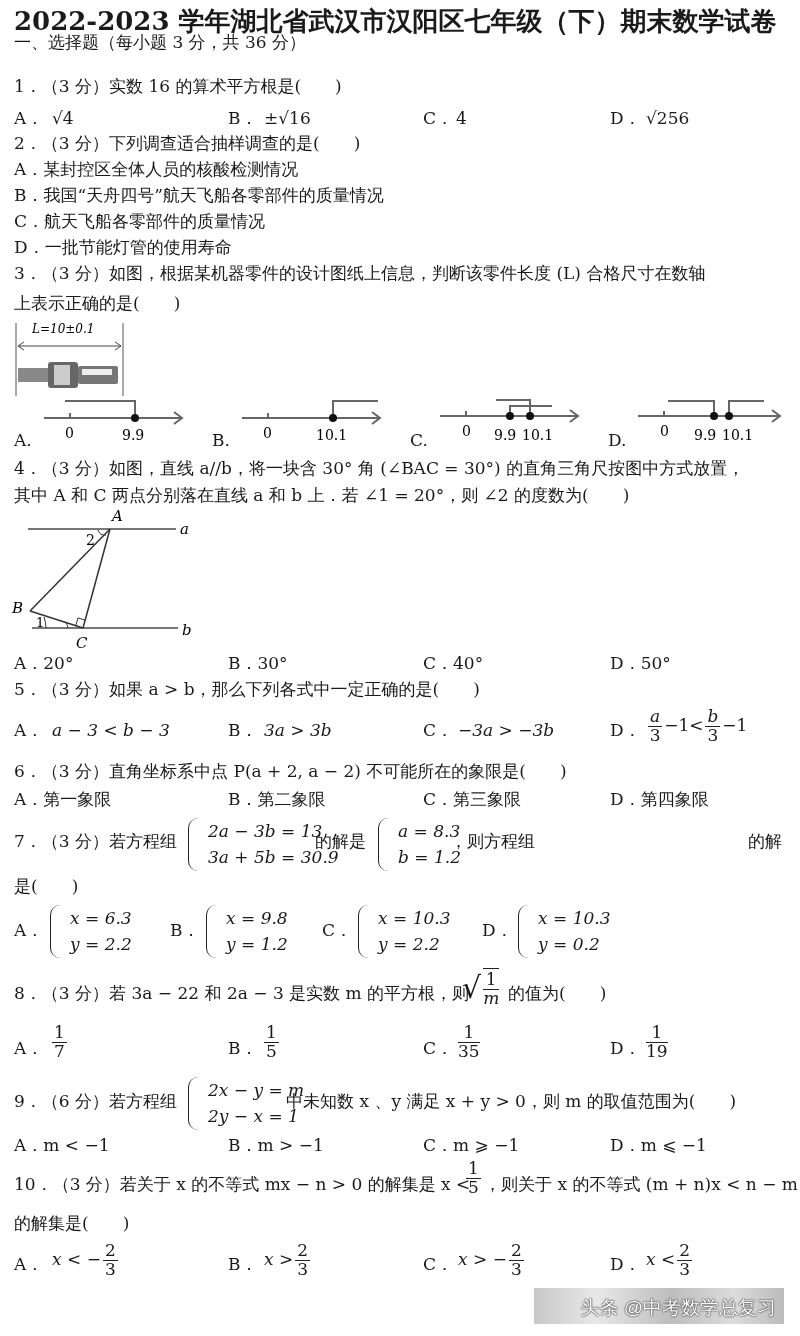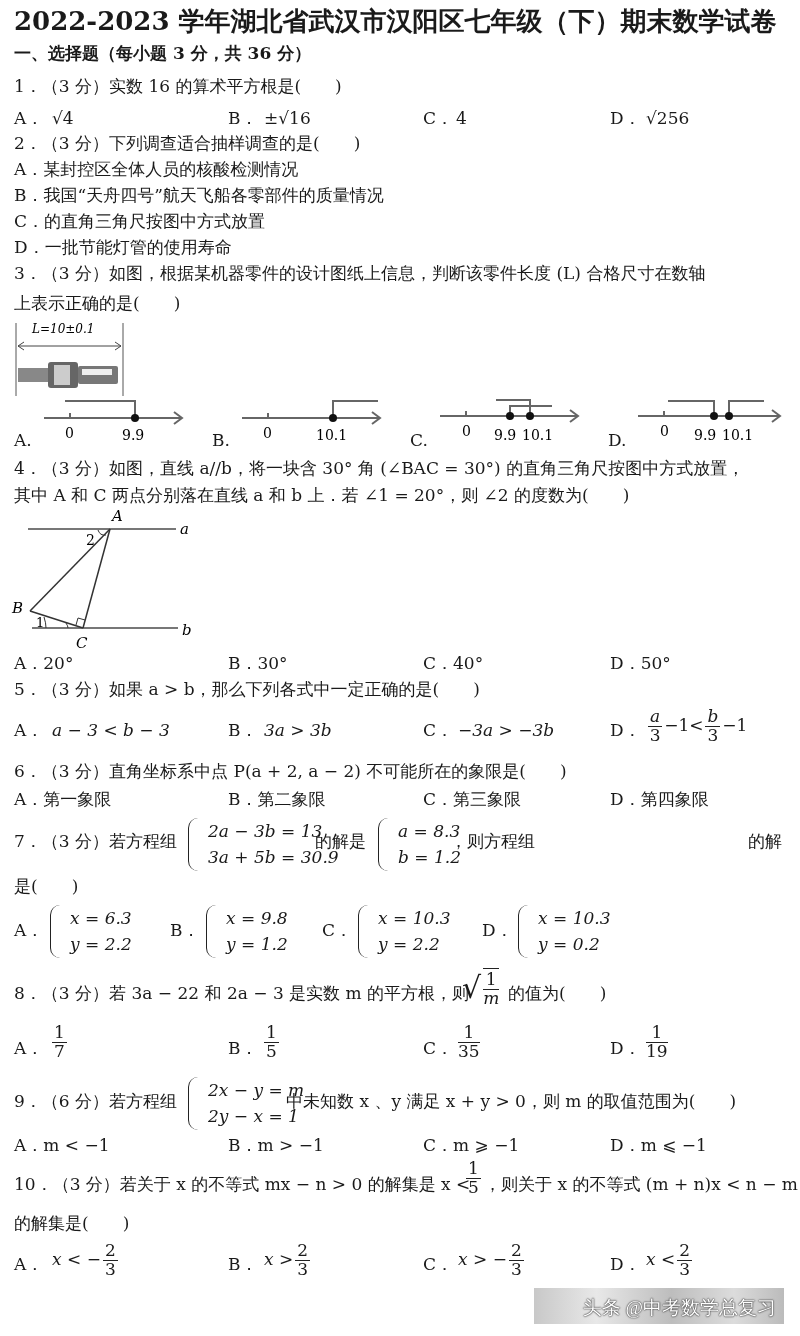--- a/index.html
+++ b/index.html
@@ -1,33 +1,33 @@
 <!DOCTYPE html>
 <html><head>
 <meta charset="utf-8">
 <style>
   html,body{margin:0;padding:0;background:#fff;}
   body{width:800px;height:1336px;position:relative;overflow:hidden;color:#1a1a1a;
        font-family:"DejaVu Serif","Liberation Serif",serif;font-size:17px;}
   .abs{position:absolute;white-space:nowrap;line-height:1;}
   .title{left:14px;top:8px;font-size:26px;font-weight:bold;letter-spacing:0px;}
-  .section{left:14px;top:45px;font-size:17px;font-weight:bold;}
+  .section{left:14px;top:34px;font-size:17px;font-weight:normal;}
   .q{left:14px;font-size:17px;}
   .opt{font-size:17px;}
   i.v{font-style:italic;}
   .frac{display:inline-block;vertical-align:middle;text-align:center;line-height:1.05;margin:0 2px;}
   .frac span{display:block;}
   .frac .num{border-bottom:1px solid #222;padding:0 2px;}
   .brace{display:inline-block;vertical-align:middle;border-left:1.5px solid #222;border-radius:10px 0 0 10px;padding-left:19px;line-height:1.55;}
   .brace span{display:block;}
   .sqrtsign{font-size:19px;}
   .watermark{position:absolute;left:534px;top:1288px;width:250px;height:36px;
       background:linear-gradient(90deg,#c8c8c8 0%,#e8e8e8 25%,#bdbdbd 55%,#dcdcdc 80%,#bbbbbb 100%);}
   .watermark span{position:absolute;right:8px;top:7px;color:#fff;font-size:19px;
-      font-family:Liberation Serif, serif;
+      font-family:Liberation Sans, sans-serif;
       text-shadow:0 0 2px #333,0 0 1px #000;}
   svg text{font-family:"DejaVu Serif","Liberation Serif",serif;}
 </style>
 </head>
 <body>
 
 <div class="abs title">2022-2023 学年湖北省武汉市汉阳区七年级（下）期末数学试卷</div>
 <div class="abs section">一、选择题（每小题 3 分，共 36 分）</div>
 
 <div class="abs q" style="top:78px">1．（3 分）实数 16 的算术平方根是(　　)</div>
@@ -36,21 +36,21 @@
 <div class="abs opt" style="left:228px;top:110px">B．</div>
 <div class="abs opt" style="left:264px;top:110px">±√16</div>
 <div class="abs opt" style="left:423px;top:110px">C．</div>
 <div class="abs opt" style="left:456px;top:110px">4</div>
 <div class="abs opt" style="left:610px;top:110px">D．</div>
 <div class="abs opt" style="left:646px;top:110px">√256</div>
 
 <div class="abs q" style="top:135px">2．（3 分）下列调查适合抽样调查的是(　　)</div>
 <div class="abs opt" style="left:14px;top:161px">A．某封控区全体人员的核酸检测情况</div>
 <div class="abs opt" style="left:14px;top:187px">B．我国“天舟四号”航天飞船各零部件的质量情况</div>
-<div class="abs opt" style="left:14px;top:213px">C．的直角三角尺按图中方式放置</div>
+<div class="abs opt" style="left:14px;top:213px">C．航天飞船各零部件的质量情况</div>
 <div class="abs opt" style="left:14px;top:239px">D．一批节能灯管的使用寿命</div>
 
 <div class="abs q" style="top:265px">3．（3 分）如图，根据某机器零件的设计图纸上信息，判断该零件长度 (L) 合格尺寸在数轴</div>
 <div class="abs q" style="top:295px">上表示正确的是(　　)</div>
 
 <svg class="abs" style="left:10px;top:318px" width="120" height="80">
   <text x="22" y="15" font-size="12" font-style="italic">L=10±0.1</text>
   <line x1="6" y1="5" x2="6" y2="78" stroke="#555" stroke-width="1"></line>
   <line x1="113" y1="5" x2="113" y2="78" stroke="#555" stroke-width="1"></line>
   <line x1="8" y1="28" x2="111" y2="28" stroke="#444" stroke-width="1"></line>

